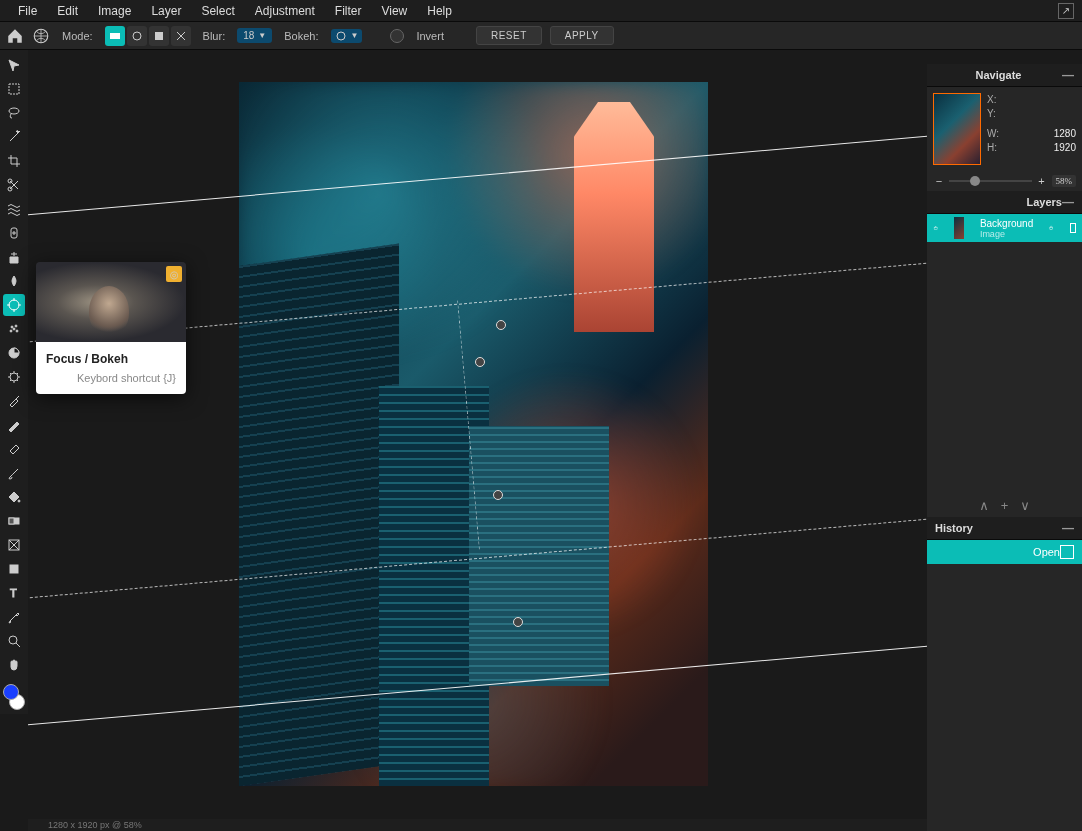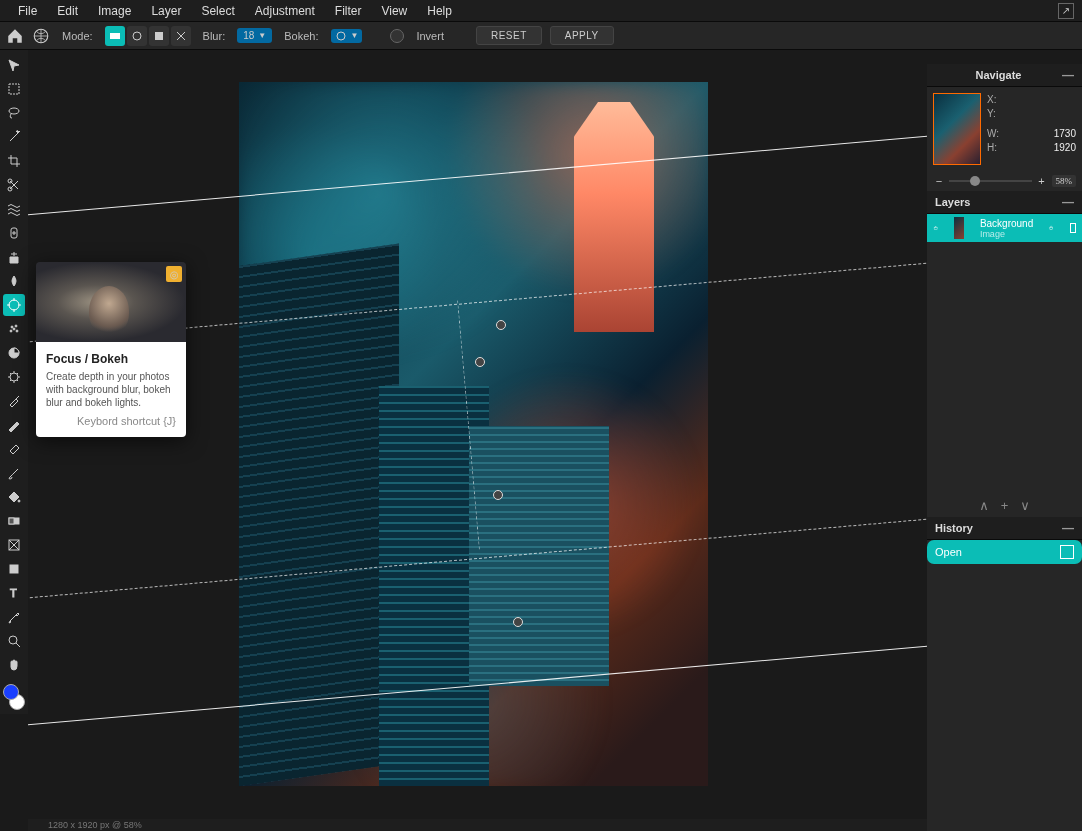--- a/index.html
+++ b/index.html
@@ -13,21 +13,21 @@
 
 
 .optionsbar { height: 28px; background: #262626; display: flex; align-items: center; padding: 0 6px; gap: 8px; border-bottom: 1px solid #0a0a0a; }
 .optionsbar .home-icon, .optionsbar .globe-icon { width: 18px; height: 18px; display: flex; align-items: center; justify-content: center; fill: #ccc; cursor: pointer; }
 .optionsbar .label { color: #bbb; font-size: 11px; margin: 0 4px; }
 .optionsbar .mode-group { display: flex; gap: 2px; }
 .optionsbar .mode-btn { width: 20px; height: 20px; border-radius: 3px; display: flex; align-items: center; justify-content: center; cursor: pointer; }
 .optionsbar .mode-btn.active { background: #0bbdb6; }
 .optionsbar .mode-btn:not(.active) { background: #333; }
 .optionsbar .mode-btn svg { width: 12px; height: 12px; }
-.optionsbar .blur-select { background: #0369a1; color: #ccc; padding: 2px 6px; border-radius: 3px; font-size: 10px; cursor: pointer; display: flex; align-items: center; gap: 4px; justify-content: center; }
+.optionsbar .blur-select { background: #0c4a6e; color: #ccc; padding: 2px 6px; border-radius: 3px; font-size: 10px; cursor: pointer; display: flex; align-items: center; gap: 4px; justify-content: center; }
 .optionsbar .blur-select .caret { font-size: 8px; }
 .optionsbar .check { width: 14px; height: 14px; border-radius: 50%; border: 1px solid #666; background: #333; cursor: pointer; }
 .optionsbar .btn { background: #333; border: 1px solid #444; color: #ccc; padding: 3px 14px; font-size: 10px; border-radius: 3px; cursor: pointer; letter-spacing: 0.5px; }
 
 
 .toolbar { position: absolute; left: 0; top: 50px; width: 28px; background: #1e1e1e; display: flex; flex-direction: column; align-items: center; padding: 4px 0; gap: 2px; }
 .toolbar .tool { width: 22px; height: 22px; display: flex; align-items: center; justify-content: center; cursor: pointer; border-radius: 3px; }
 .toolbar .tool.active { background: #0bbdb6; }
 .toolbar .tool svg { width: 14px; height: 14px; fill: #ccc; stroke: #ccc; }
 .toolbar .color-swatches { position: relative; width: 22px; height: 26px; margin-top: 6px; }
@@ -89,21 +89,21 @@
 .layer-row .lthumb { width: 22px; height: 22px; background: linear-gradient(135deg, #0a3040, #8a4030); }
 .layer-row .linfo { flex: 1; color: #fff; font-size: 10px; }
 .layer-row .linfo .sub { opacity: 0.7; font-size: 9px; }
 .layer-row .lock { width: 10px; height: 10px; fill: #fff; }
 .layer-row .eye { width: 12px; height: 10px; border: 1px solid #fff; }
 
 .layers-footer { display: flex; justify-content: center; gap: 12px; padding: 4px; background: #262626; }
 .layers-footer span { cursor: pointer; color: #888; font-size: 13px; }
 
 .history-body { }
-.history-row { background: #0bbdb6; color: #fff; padding: 5px 8px; display: flex; align-items: center; justify-content: space-between; font-size: 11px; border-radius: 7px; }
+.history-row { background: #0bbdb6; color: #fff; padding: 5px 8px; display: flex; align-items: center; justify-content: flex-end; font-size: 11px; }
 .history-row .hicon { width: 14px; height: 14px; border: 1px solid #fff; }
 
 </style>
 </head>
 <body>
 
 <div class="menubar">
   <div class="menu-item">File</div>
   <div class="menu-item">Edit</div>
   <div class="menu-item">Image</div>
@@ -343,21 +343,20 @@
   <div class="handle" style="left:470px; top:445px;"></div>
   <div class="handle" style="left:490px; top:572px;"></div>
 </div>
 
 <div class="tooltip-card">
   <div class="thumb">
     <div class="badge">◎</div>
   </div>
   <div class="body">
     <div class="title">Focus / Bokeh</div>
-    <div class="desc">Create depth in your photos with background blur, bokeh blur and bokeh lights.</div>
     <div class="shortcut">Keybord shortcut {J}</div>
   </div>
 </div>
 
 <div class="statusbar">
   <span>1280 x 1920 px @ 58%</span>
 </div>
 
 <div class="right-panels">
 
@@ -372,39 +371,39 @@
           <span>X:</span>
           <span class="val"></span>
         </div>
       <div class="row">
           <span>Y:</span>
           <span class="val"></span>
         </div>
       <div style="height:6px"></div>
       <div class="row">
           <span>W:</span>
-          <span class="val">1730</span>
+          <span class="val">1280</span>
         </div>
       <div class="row">
           <span>H:</span>
           <span class="val">1920</span>
         </div>
     </div>
   </div>
   <div class="zoom-row">
     <span class="pm">−</span>
     <div class="slider-track">
         <div class="slider-thumb"></div>
       </div>
     <span class="pm">+</span>
     <span class="zoom-val">58%</span>
   </div>
 
   <div class="panel-header">
-    <span style="flex:1; text-align:left;">Layers</span>
+    <span style="flex:1; text-align:right;">Layers</span>
     <span class="collapse">—</span>
   </div>
   <div class="layers-body">
     <div class="layer-row">
       <svg class="vis" viewBox="0 0 14 14">
           <rect x="3" y="5" width="8" height="6" fill="none" stroke="#fff"></rect>
           <rect x="5" y="3" width="4" height="2" fill="#fff"></rect>
         </svg>
       <div class="lthumb"></div>
       <div class="linfo">

